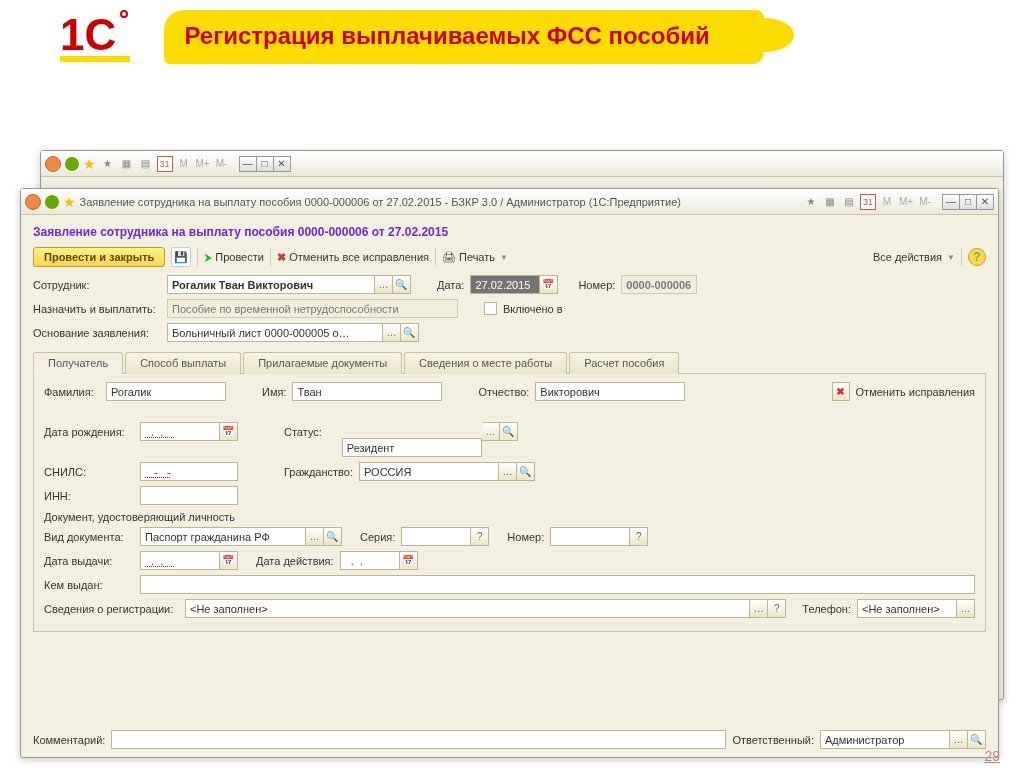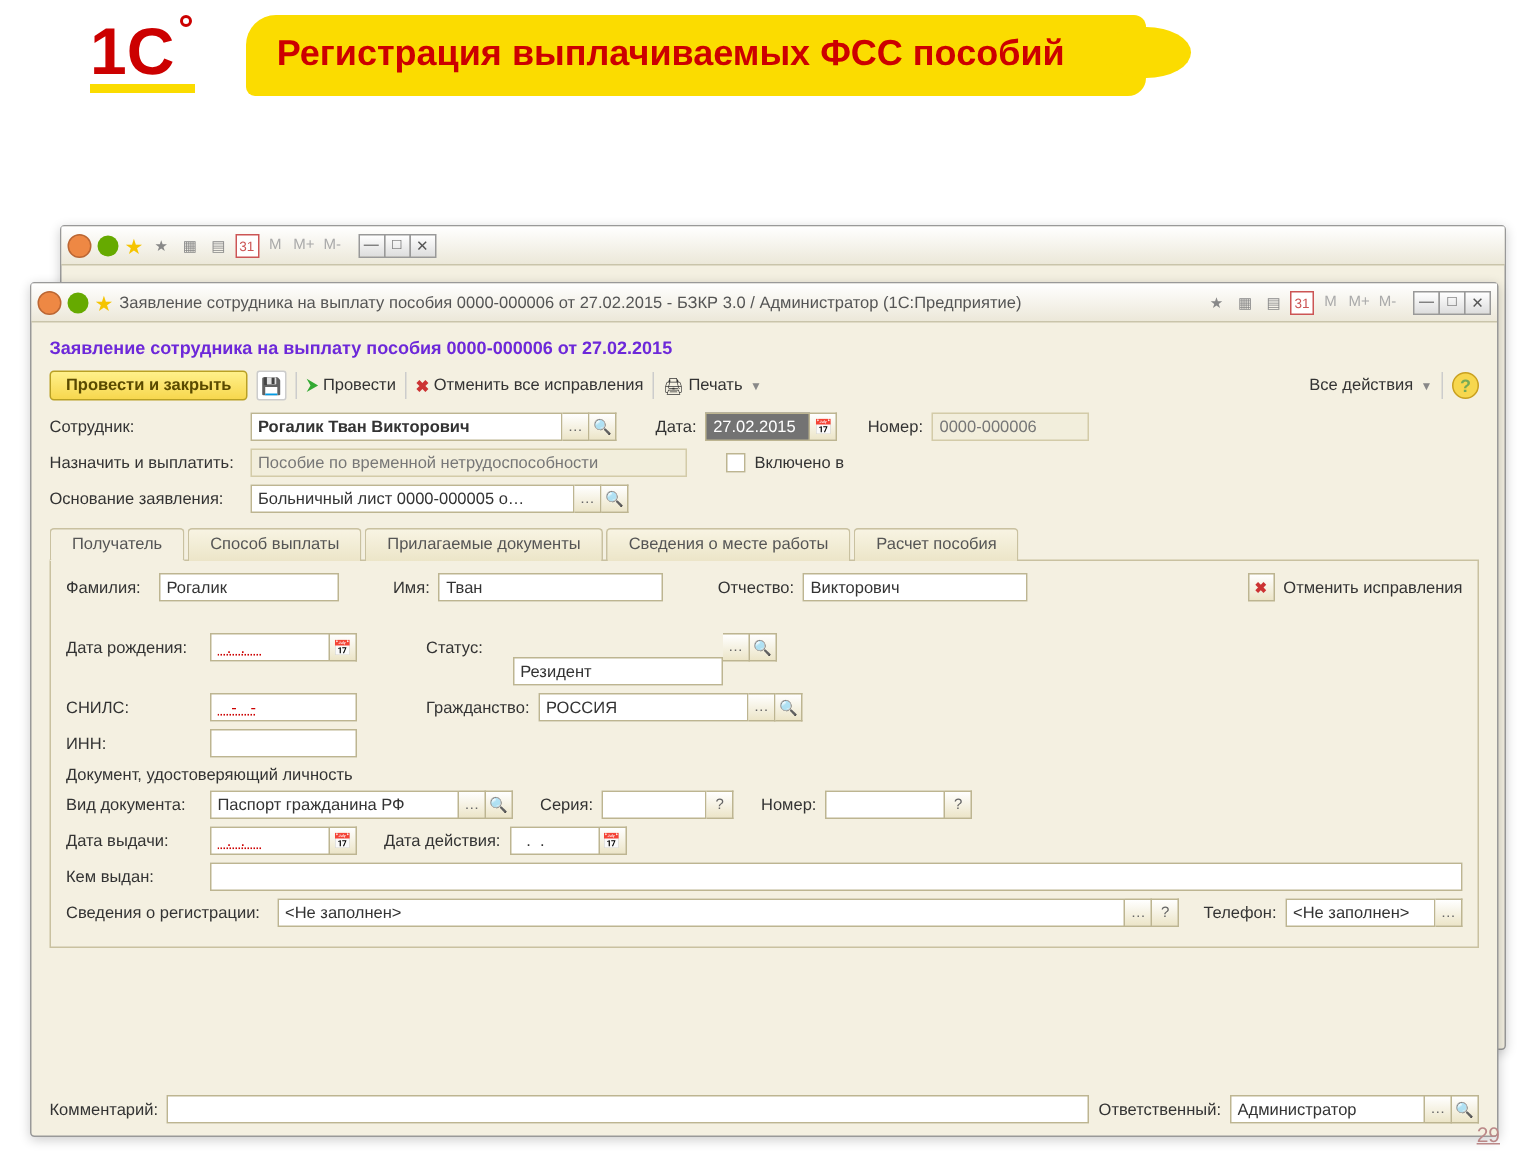--- a/index.html
+++ b/index.html
@@ -155,21 +155,21 @@
           <input class="input" style="width: 208px; font-weight: bold;" value="Рогалик Тван Викторович">
           <span class="in-btn">…</span>
           <span class="in-btn">🔍</span>
         </span>
         <span class="lbl-sm" style="margin-left:20px">Дата:</span>
         <span class="field">
           <input class="input sel" style="width: 70px;" value="27.02.2015">
           <span class="in-btn">📅</span>
         </span>
         <span class="lbl-sm" style="margin-left:14px">Номер:</span>
-        <input class="input ro" style="width: 105px;" value="0000-000006">
+        <input class="input ro" style="width: 76px; font-weight: bold;" value="0000-000006">
       </div>
 
       <div class="form-row">
         <span class="lbl">Назначить и выплатить:</span>
         <span class="field">
           <input class="input ro" style="width: 291px;" value="Пособие по временной нетрудоспособности">
         </span>
         <span class="checkbox" style="margin-left:20px"></span>
         <span class="lbl-sm">Включено в</span>
       </div>

